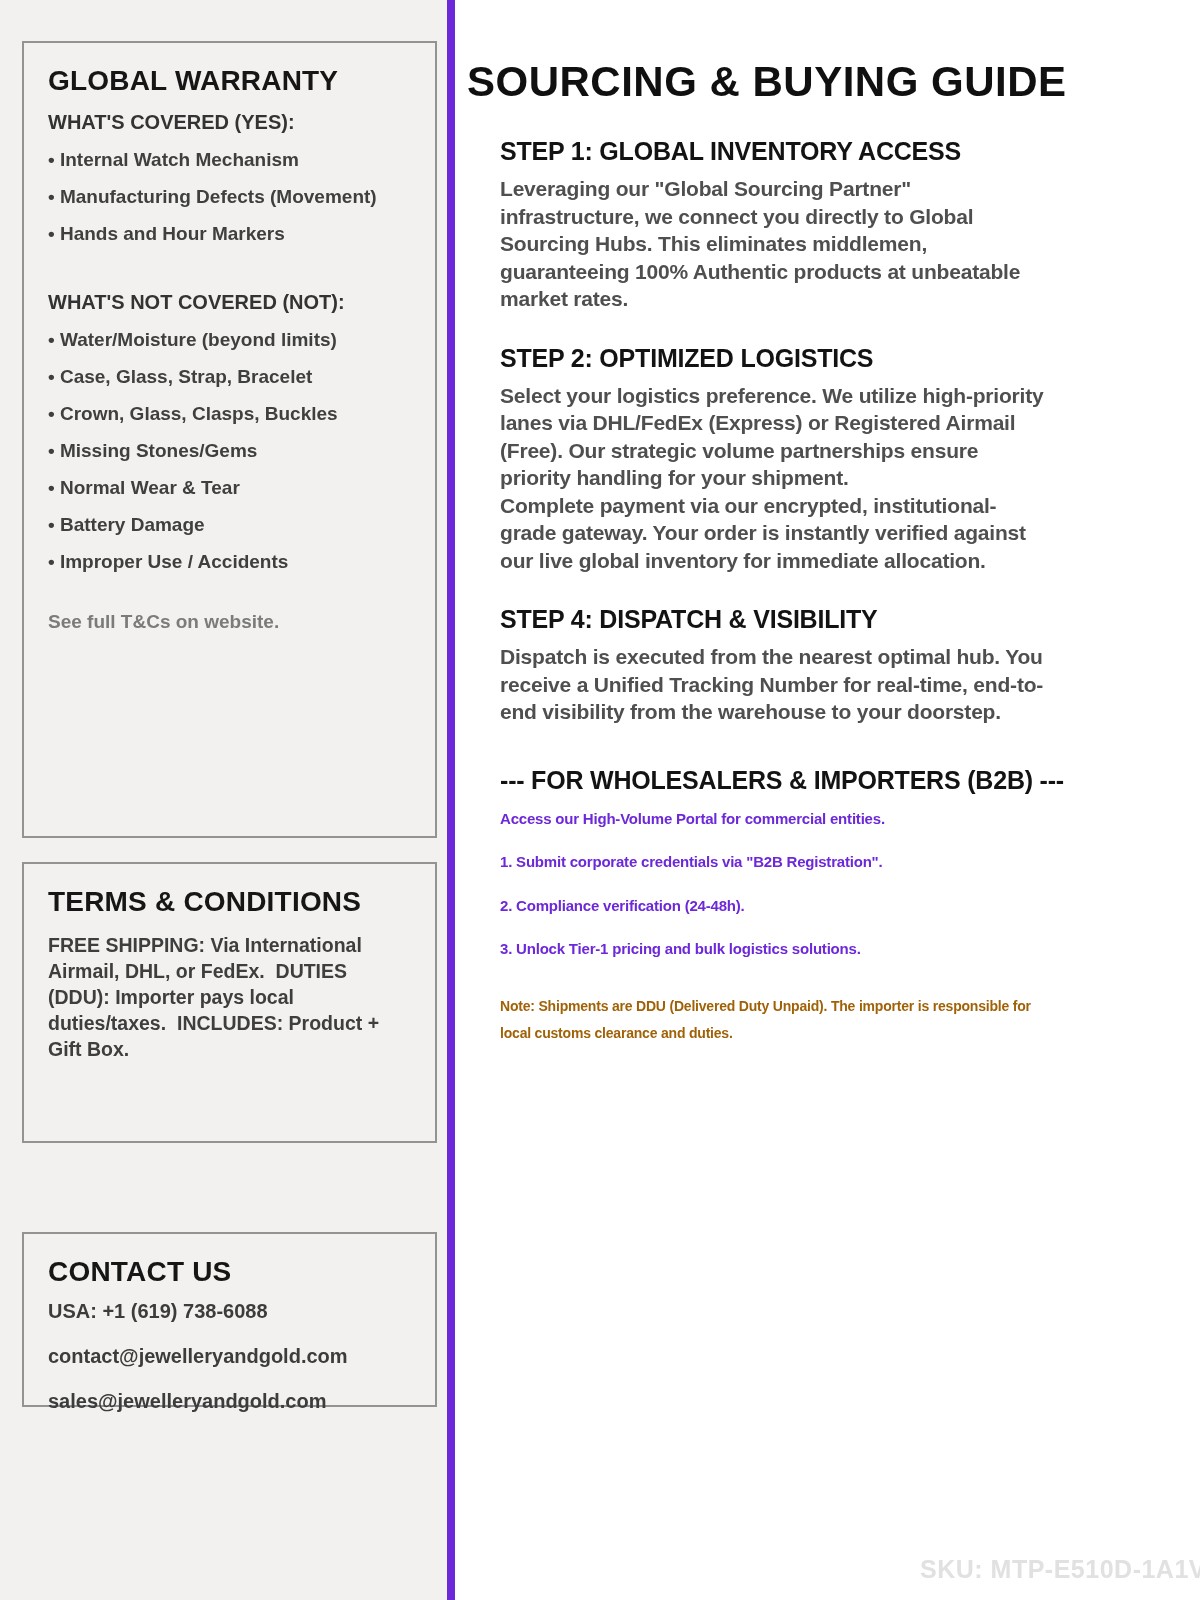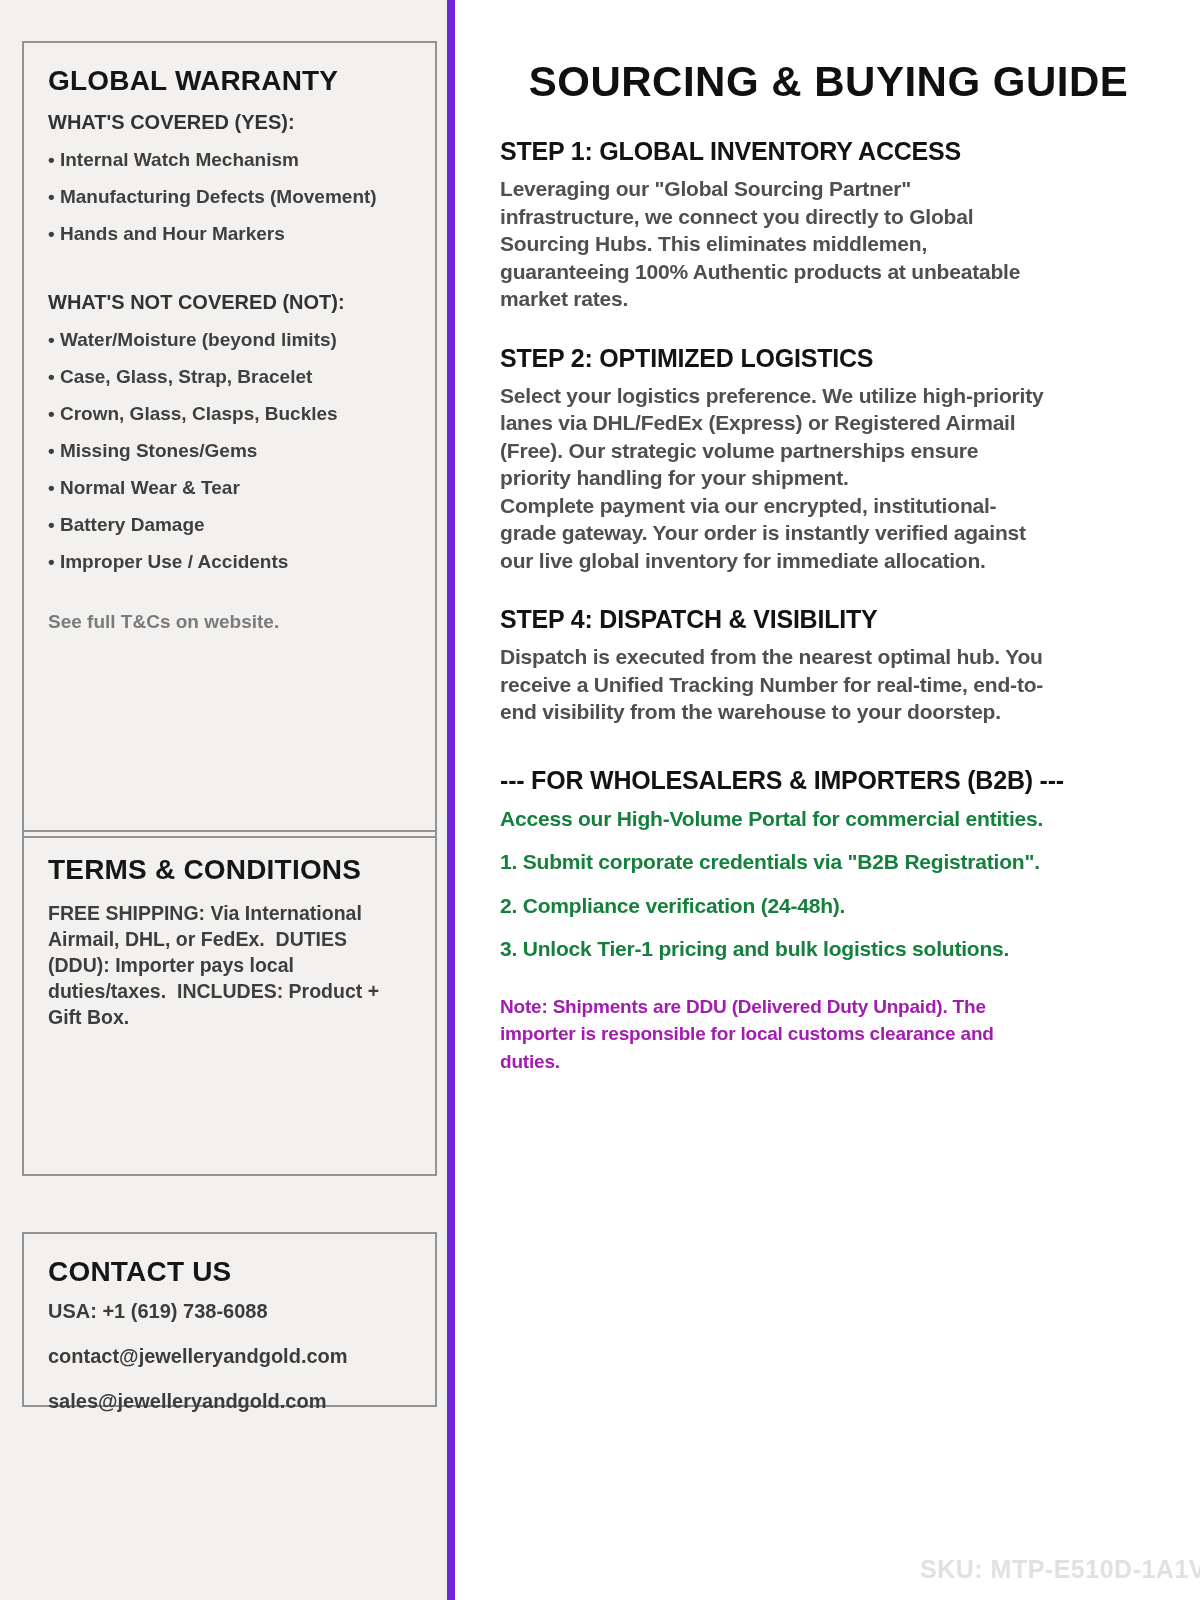--- a/index.html
+++ b/index.html
@@ -19,21 +19,21 @@
     border-right: 8px solid #6d28d9;
     box-sizing: border-box;
   }
   .panel {
     position: absolute; left: 22px; width: 415px;
     border: 2px solid #939393;
     box-sizing: border-box;
     padding: 16px 24px;
   }
   .panel-warranty { top: 41px;  height: 797px; }
-  .panel-terms    { top: 830px; height: 346px; }
+  .panel-terms    { top: 862px; height: 281px; }
   .panel-contact  { top: 1232px; height: 175px; }
   .panel-title {
     font-size: 28px; font-weight: 800; color: #161616;
     letter-spacing: 0.2px; margin: 6px 0 10px;
   }
   .sub-head {
     font-size: 20px; font-weight: 700; color: #333333;
     margin: 14px 0 4px;
   }
   .sub-head.not-covered { margin-top: 46px; }
@@ -57,47 +57,46 @@
   }
   .contact-line.first { margin-top: 12px; }
   
   .main {
     position: absolute; left: 457px; top: 0;
     width: 743px; height: 1600px;
     background: #ffffff;
   }
   .main-title {
     margin: 58px 10px 0;
-    text-align: center;
     font-size: 42px; font-weight: 800; color: #101010;
     letter-spacing: 0.5px;
   }
   .guide-content { padding: 0 0 0 43px; }
   .step-heading {
     font-size: 25px; font-weight: 800; color: #131313;
     letter-spacing: -0.2px;
     margin: 31px 0 9px;
   }
   .step-body {
     font-size: 21px; font-weight: 700; color: #4f4f4f;
     line-height: 27.5px; letter-spacing: -0.2px;
     max-width: 545px; margin: 0;
   }
   .b2b-heading {
     font-size: 25px; font-weight: 700; color: #131313;
     letter-spacing: -0.2px;
     margin: 40px 0 10px;
   }
   .b2b-para {
-    font-size: 21px; font-weight: 700; color: #15803d;
+    font-size: 15px; font-weight: 700; color: #6d28d9;
     line-height: 27.5px; letter-spacing: -0.2px;
     max-width: 545px; margin: 0 0 16px;
   }
   .b2b-note {
-    font-size: 19px; font-weight: 700; color: #a21caf;
+    font-size: 14px; font-weight: 700; color: #a16207;
     line-height: 27.5px; letter-spacing: -0.2px;
     max-width: 545px; margin: 30px 0 0;
   }
   .sku {
     position: absolute; right: -6px; bottom: 16px;
     font-size: 25px; font-weight: 700;
     color: #e1e1e1; letter-spacing: 0.5px;
     white-space: nowrap;
   }
 </style>

